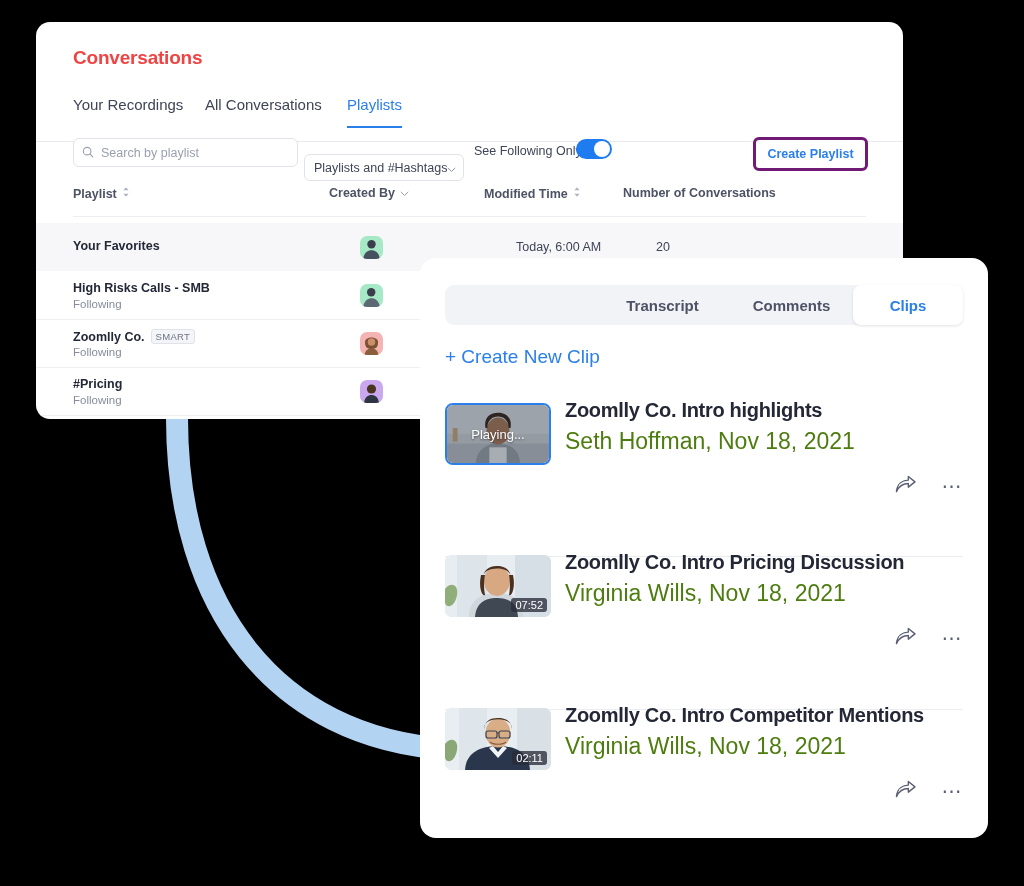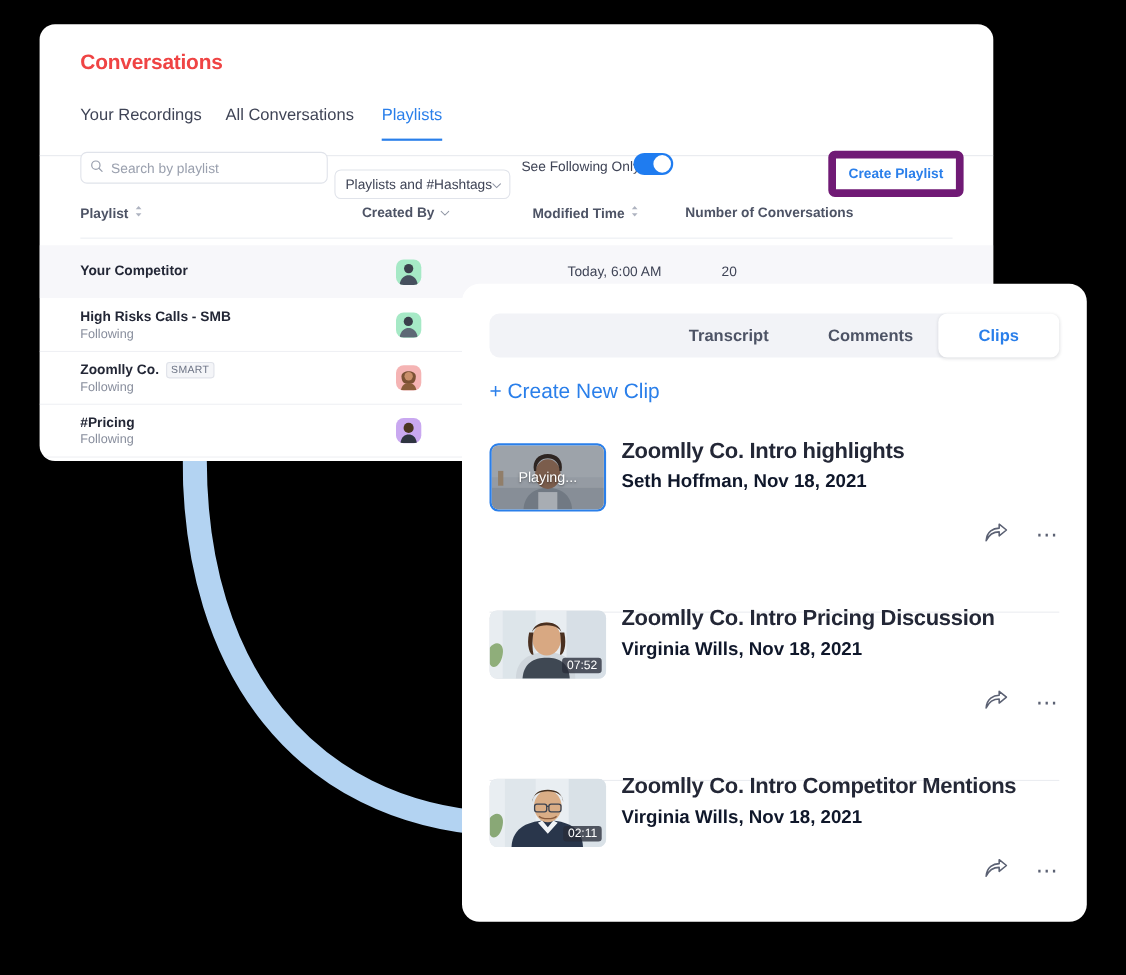--- a/index.html
+++ b/index.html
@@ -78,21 +78,21 @@
     position:absolute;left:540px;top:117px;
     width:36px;height:20px;border-radius:10px;background:#1f7cf0;
   }
   .toggle-knob{
     position:absolute;right:2px;top:2px;width:16px;height:16px;
     border-radius:50%;background:#fff;
   }
   .create-btn{
     position:absolute;left:717px;top:115px;
     width:109px;height:28px;
-    border:7px solid #701a75;border-radius:6px;
+    border:3px solid #701a75;border-radius:6px;
     background:#fff;color:#2a7fea;
     font-size:12.5px;font-weight:bold;
     display:flex;align-items:center;justify-content:center;
     font-family:"Liberation Sans",sans-serif;
     cursor:pointer;
     white-space:nowrap;
   }
 
   
   .thead{position:absolute;left:0;top:164px;width:867px;height:30px;}
@@ -192,21 +192,21 @@
     border-radius:3px;padding:1px 4px;
     font-family:"Liberation Sans",sans-serif;
   }
   .clip-title{
     position:absolute;left:120px;top:-4px;
     font-size:20px;font-weight:bold;color:#232736;
     letter-spacing:-.3px;white-space:nowrap;
   }
   .clip-meta{
     position:absolute;left:120px;top:25px;
-    font-size:17px;color:#0f172a;white-space:nowrap;font-weight:bold;
+    font-size:23px;color:#4d7c0f;white-space:nowrap;
   }
   .clip-actions{
     position:absolute;right:0;top:72px;
     display:flex;align-items:center;gap:26px;
   }
   .act{cursor:pointer;display:block;}
   .dots{
     font-size:20px;color:#5b6173;letter-spacing:1.5px;line-height:10px;
     display:block;
   }
@@ -284,21 +284,21 @@
             </svg>
         </span>
       </div>
       <div class="th" style="left:587px">
         <span>Number of Conversations</span>
       </div>
     </div>
     <div class="rowsep"></div>
 
     <div class="trow hl" style="top:201px">
-      <div class="pl-name" style="top:16px">Your Competitor</div>
+      <div class="pl-name" style="top:16px">Your Favorites</div>
       <div class="avatar" style="top:13px;background:#a6e9c6">
         <svg viewBox="0 0 23 23" width="23" height="23">
             <circle cx="11.5" cy="8.2" r="4.2" fill="#3a3f4b"></circle>
             <path d="M3.2 23 C4 16.5 8 14.2 11.5 14.2 C15 14.2 19 16.5 19.8 23 Z" fill="#46505e"></path>
           </svg>
       </div>
       <div class="cell" style="left:480px;top:17px">Today, 6:00 AM</div>
       <div class="cell" style="left:620px;top:17px">20</div>
     </div>
 

